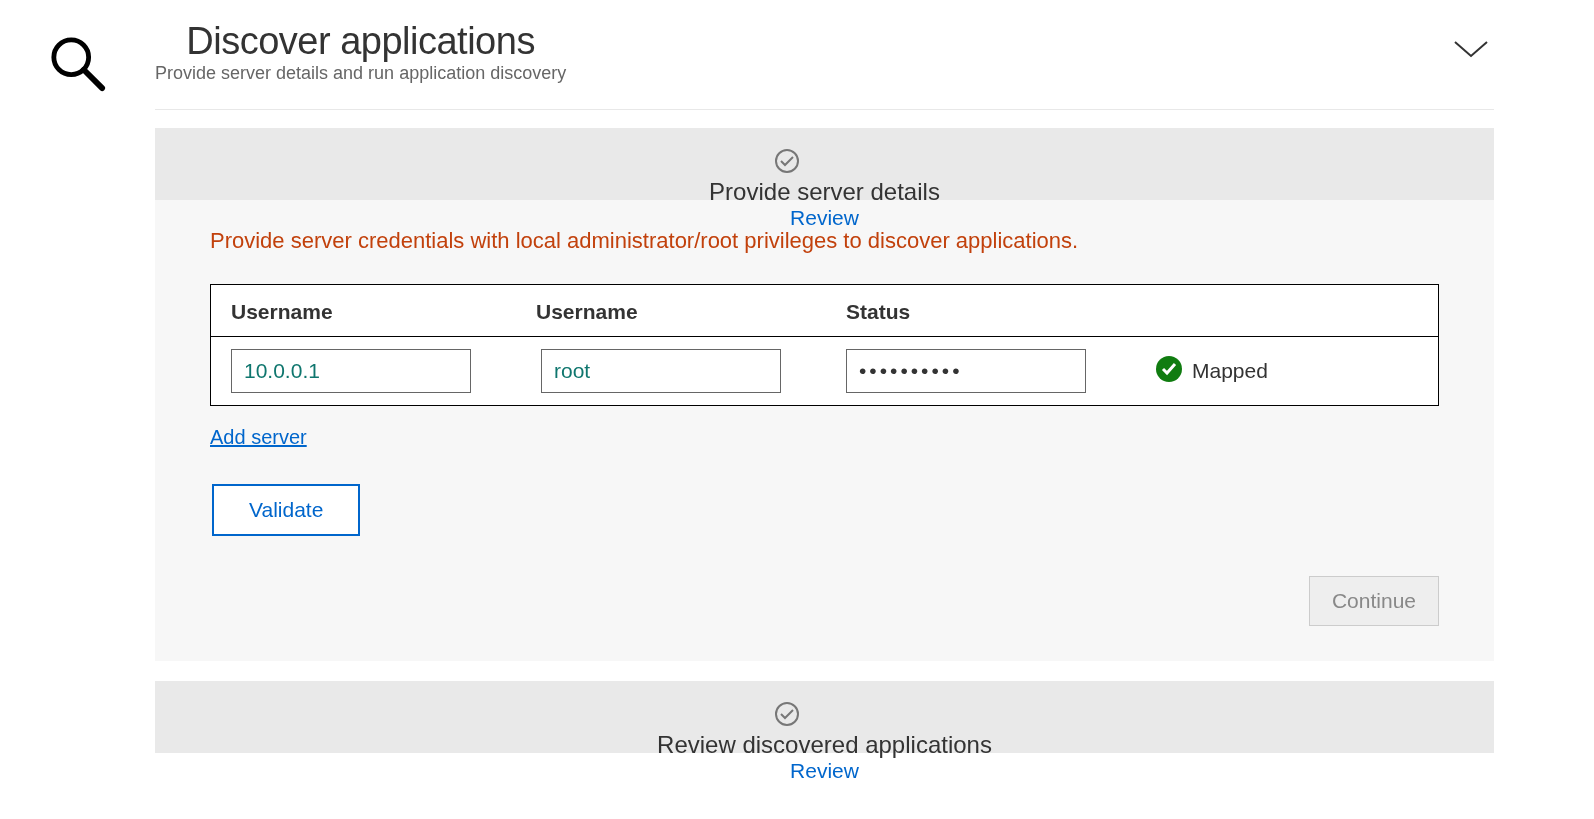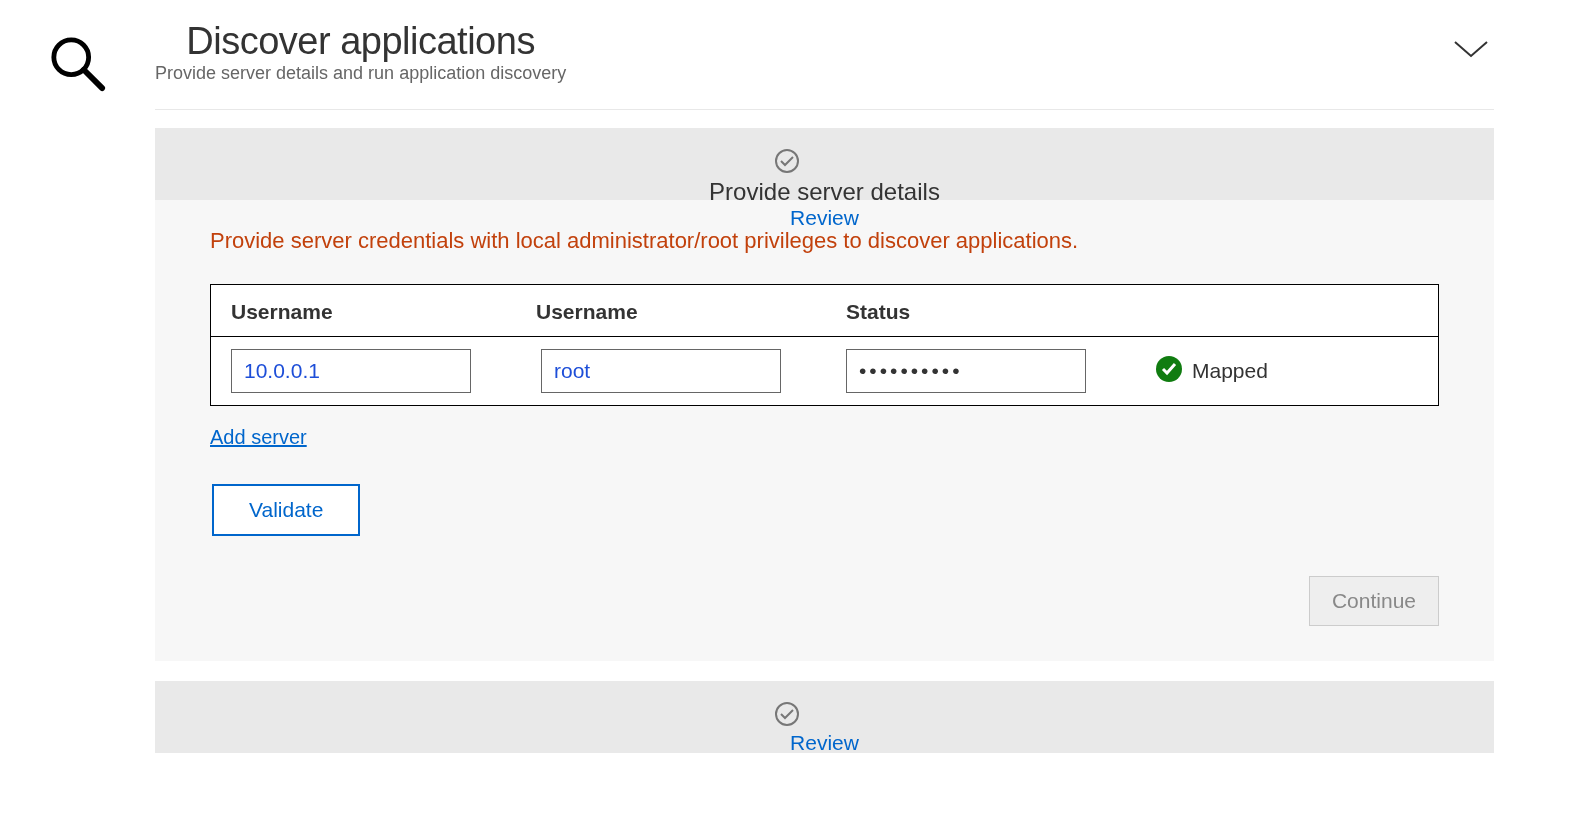--- a/index.html
+++ b/index.html
@@ -122,21 +122,21 @@
     }
     .table-cell {
       display: flex;
       align-items: center;
     }
     .text-input {
       font-size: 21px;
       padding: 8px 12px;
       border: 1px solid #666666;
       background: #ffffff;
-      color: #1d4ed8;
+      color: #0f766e;
       width: 240px;
       height: 44px;
     }
     .status-cell {
       display: flex;
       align-items: center;
       gap: 10px;
     }
     .status-check {
       width: 26px;
@@ -271,18 +271,19 @@
     </div>
 
     <div class="section">
       <div class="section-header">
         <span>
           <svg class="check-circle" viewBox="0 0 26 26">
             <circle cx="13" cy="13" r="11" fill="none" stroke="#777777" stroke-width="2"></circle>
             <polyline points="7,13 11,17 19,9" fill="none" stroke="#777777" stroke-width="2"></polyline>
           </svg>
         </span>
+        <div class="section-title">Review discovered applications</div>
         <span class="review-link">Review</span>
       </div>
     </div>
 
   </div>
 </div>
 
 </body></html>

